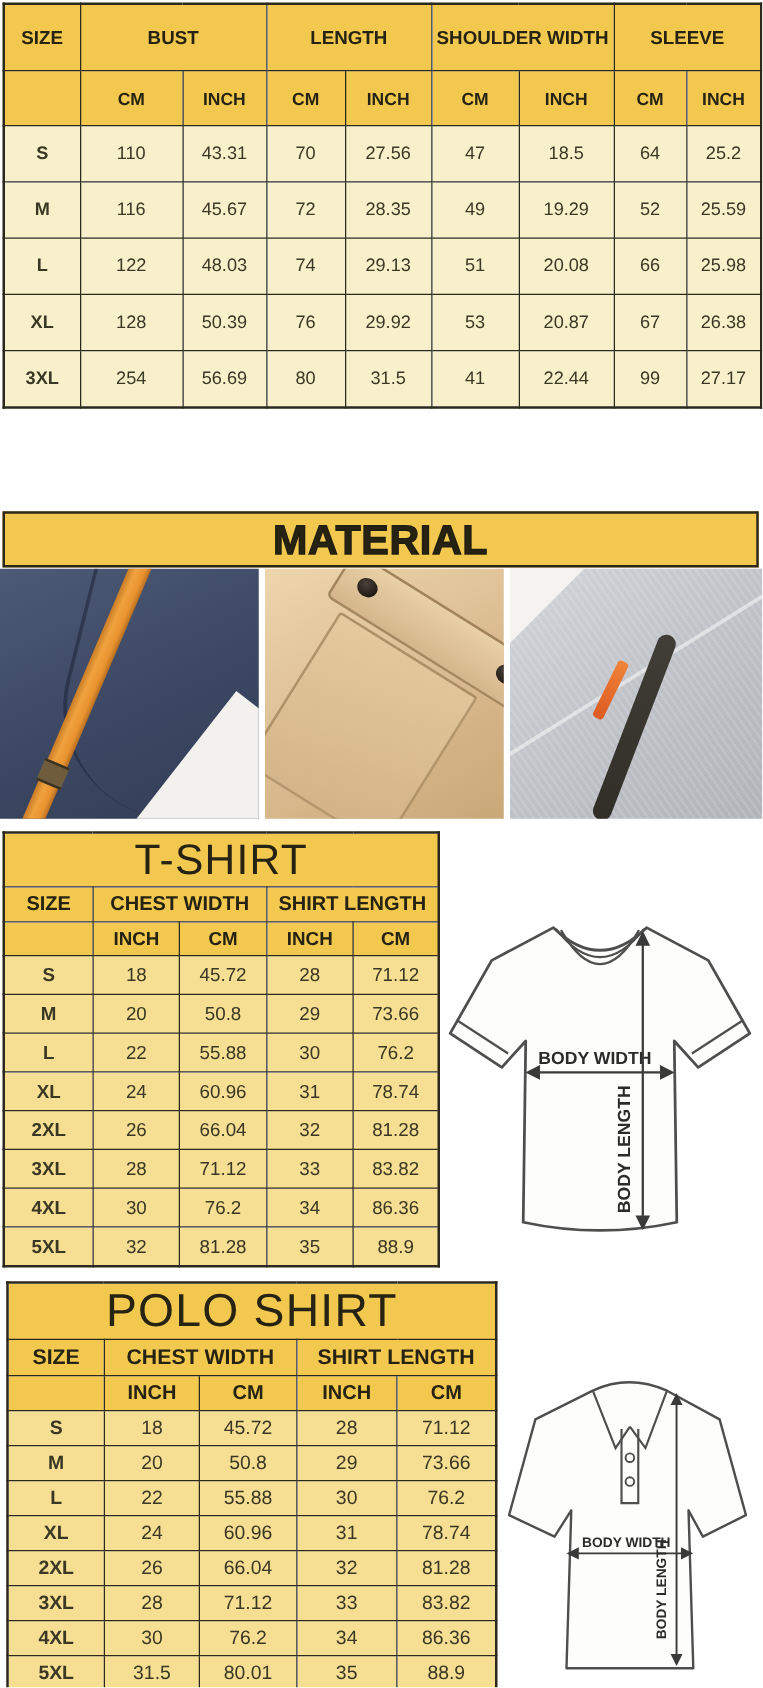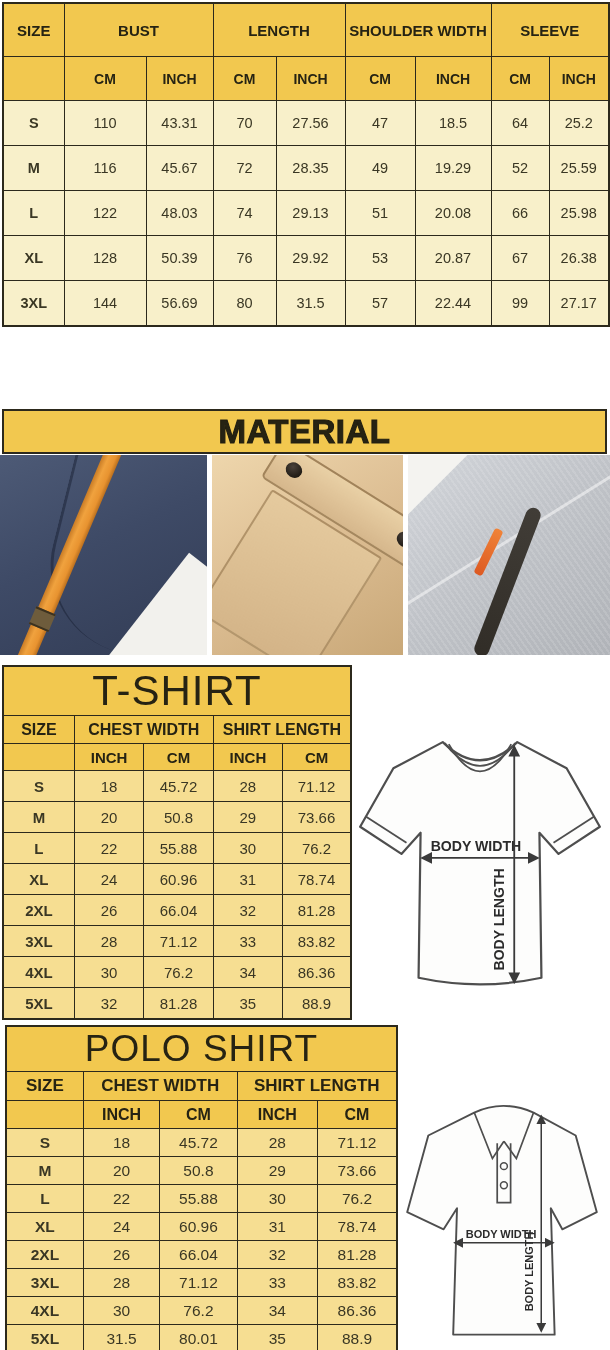--- a/index.html
+++ b/index.html
@@ -58,21 +58,21 @@
        background:rgba(250,250,250,.55);transform:rotate(-32deg);}
   #photo3 .zip{position:absolute;left:92px;top:48px;width:15px;height:158px;border-radius:8px;
        background:linear-gradient(180deg,#413d37 0%,#312d27 100%);transform:rotate(21deg);}
   #photo3 .pull{position:absolute;left:76px;top:72px;width:9px;height:50px;border-radius:3px;
        background:linear-gradient(#f08338,#dd5a22);transform:rotate(26deg);}
   #photo3 .sliver{position:absolute;left:-42px;top:-42px;width:84px;height:84px;
        background:#f4f3f0;transform:rotate(45deg);}
 
   
   .tshirt{left:2px;top:665px;width:350px;border:2.5px solid #2c291c;}
-  .tshirt .title-cell{height:42px;font-size:42px;font-weight:normal;letter-spacing:1px;}
+  .tshirt .title-cell{height:42px;font-size:34px;font-weight:normal;letter-spacing:1px;}
   .tshirt tr.head td{height:27px;font-size:16px;font-weight:bold;}
   .tshirt tr.units td{height:26px;font-size:15px;font-weight:bold;}
   .tshirt tr.data td{height:30px;font-size:15px;color:#3a3724;}
 
   .polo{left:5px;top:1025px;width:393px;border:2.5px solid #2c291c;}
   .polo .title-cell{height:44px;font-size:37px;font-weight:normal;letter-spacing:1px;text-align:center;}
   .polo tr.head td{height:28px;font-size:17px;font-weight:bold;}
   .polo tr.units td{height:27px;font-size:16px;font-weight:bold;}
   .polo tr.data td{height:27px;font-size:15.5px;color:#3a3724;}
 
@@ -158,25 +158,25 @@
       <td class="cream">50.39</td>
       <td class="cream">76</td>
       <td class="cream">29.92</td>
       <td class="cream">53</td>
       <td class="cream">20.87</td>
       <td class="cream">67</td>
       <td class="cream">26.38</td>
     </tr>
     <tr class="data">
       <td class="cream size">3XL</td>
-      <td class="cream">144</td>
+      <td class="cream">254</td>
       <td class="cream">56.69</td>
       <td class="cream">80</td>
       <td class="cream">31.5</td>
-      <td class="cream">57</td>
+      <td class="cream">41</td>
       <td class="cream">22.44</td>
       <td class="cream">99</td>
       <td class="cream">27.17</td>
     </tr>
   </tbody>
     </table>
 
   <div class="material heavy">MATERIAL</div>
 
   <div class="photo" id="photo1">

